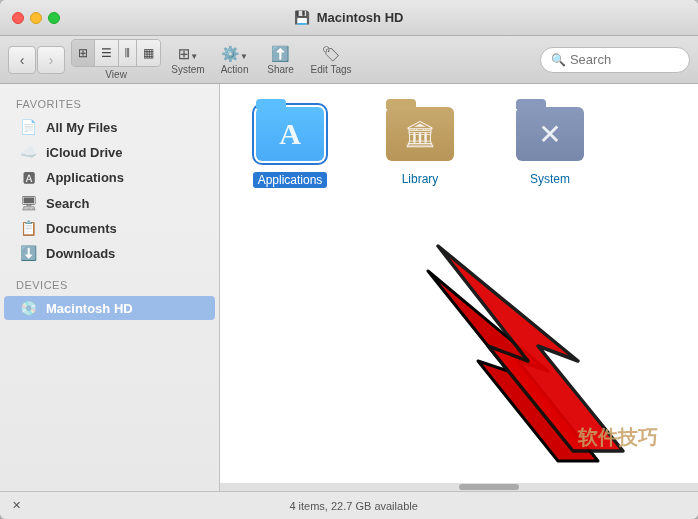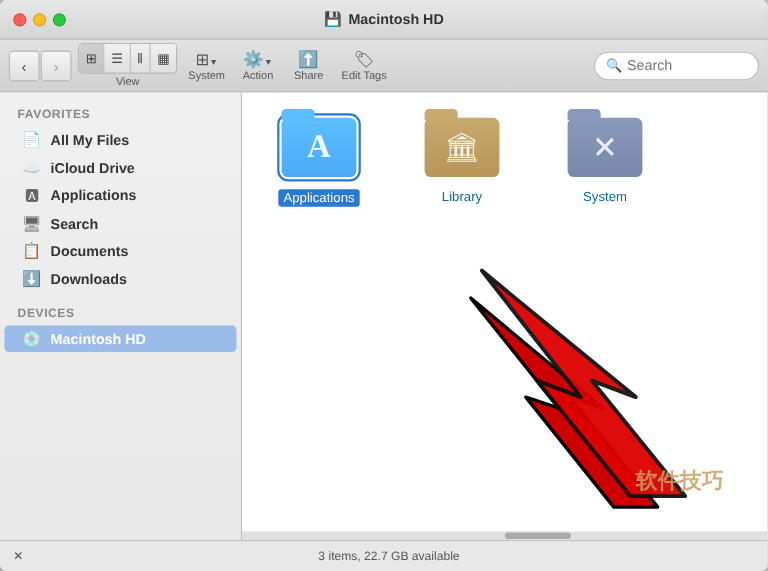--- a/index.html
+++ b/index.html
@@ -163,21 +163,21 @@
       width: 220px;
       background: linear-gradient(to bottom, #f0f0f0, #e8e8e8);
       border-right: 1px solid #c0c0c0;
       padding: 8px 0;
       overflow-y: auto;
       flex-shrink: 0;
     }
 
     .sidebar-section-label {
       font-size: 11px;
-      font-weight: 700;
+      font-weight: 400;
       color: #888;
       padding: 6px 16px 4px 16px;
       text-transform: uppercase;
       letter-spacing: 0.5px;
     }
 
     .sidebar-item {
       display: flex;
       align-items: center;
       padding: 4px 16px;
@@ -503,17 +503,17 @@
       <div class="watermark">软件技巧</div>
 
       <div class="scrollbar-area">
         <div class="scrollbar-thumb"></div>
       </div>
     </div>
   </div>
 
   <div class="bottom-bar">
     <span>✕</span>
-    <span>3 items, 22.7 GB available</span>
+    <span>4 items, 22.7 GB available</span>
     <span></span>
   </div>
 
 </div>
 
 </body></html>

